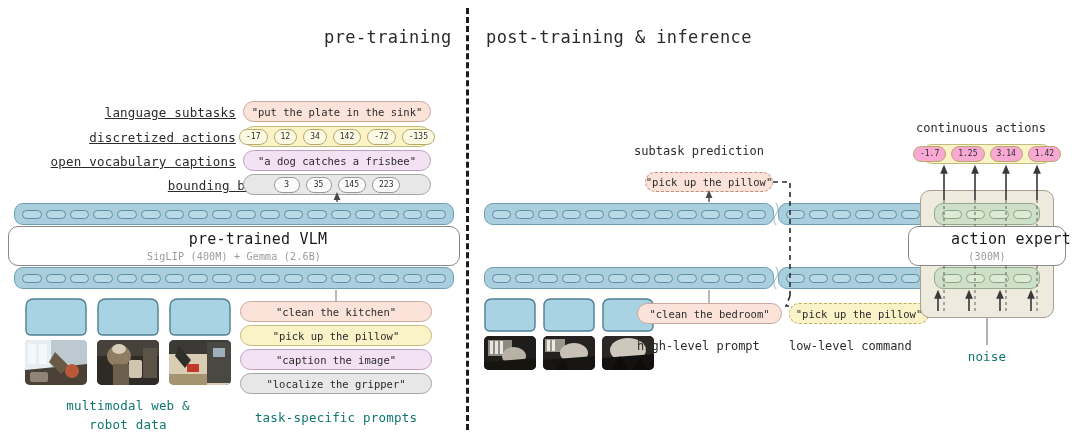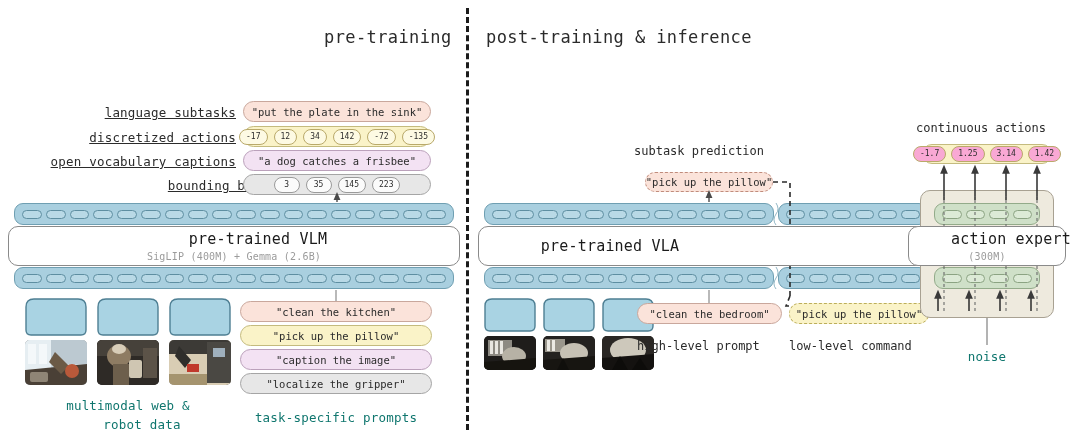--- a/index.html
+++ b/index.html
@@ -244,21 +244,21 @@
       <rect x="0" y="0" width="62" height="14" fill="#3c3a36"></rect>
       <rect x="38" y="2" width="24" height="41" fill="#4a4843"></rect>
       <rect x="44" y="8" width="12" height="9" fill="#9fb0bd"></rect>
       <path d="M10 6 L22 20 L16 28 L6 16 Z" fill="#2f2e2b"></path>
       <rect x="18" y="24" width="12" height="8" fill="#c0392b"></rect>
       <rect x="0" y="34" width="38" height="11" fill="#a5946f"></rect>
     </svg>
   </div>
 
   <div class="abs caption" style="left:0;top:398px;width:256px;">multimodal web &amp;</div>
-  <div class="abs caption" style="left:0;top:417px;width:256px;padding-left:14px;">robot data</div>
+  <div class="abs caption" style="left:0;top:417px;width:256px;">robot data</div>
 
   <div class="pill pink" style="left:240px;top:301px;width:192px;height:21px;">
     <span>"clean the kitchen"</span>
   </div>
   <div class="pill yellow" style="left:240px;top:325px;width:192px;height:21px;">
     <span>"pick up the pillow"</span>
   </div>
   <div class="pill lav" style="left:240px;top:349px;width:192px;height:21px;">
     <span>"caption the image"</span>
   </div>
@@ -312,23 +312,20 @@
     </div>
   <div class="strip" id="right-strip-bot-b" style="left:778px;top:267px;width:150px;height:22px;">
       <span class="tok"></span>
       <span class="tok"></span>
       <span class="tok"></span>
       <span class="tok"></span>
       <span class="tok"></span>
       <span class="tok"></span>
     </div>
 
-  <div class="modelbox" style="left:478px;top:226px;width:456px;height:40px;">
-    <div class="model-title" style="transform:translateX(-120px);">pre-trained VLA</div>
-  </div>
 
   <div class="trapwrap" style="left:484px;top:298px;">
     <svg width="52" height="34" viewBox="0 0 52 34">
         <path d="M8 1 L44 1 Q51 1 51 8 L51 28 Q51 33 46 33 L6 33 Q1 33 1 28 L1 8 Q1 1 8 1 Z" fill="#a9d3e3" stroke="#4e7f93" stroke-width="1.4"></path>
       </svg>
   </div>
   <div class="trapwrap" style="left:543px;top:298px;">
     <svg width="52" height="34" viewBox="0 0 52 34">
         <path d="M8 1 L44 1 Q51 1 51 8 L51 28 Q51 33 46 33 L6 33 Q1 33 1 28 L1 8 Q1 1 8 1 Z" fill="#a9d3e3" stroke="#4e7f93" stroke-width="1.4"></path>
       </svg>

